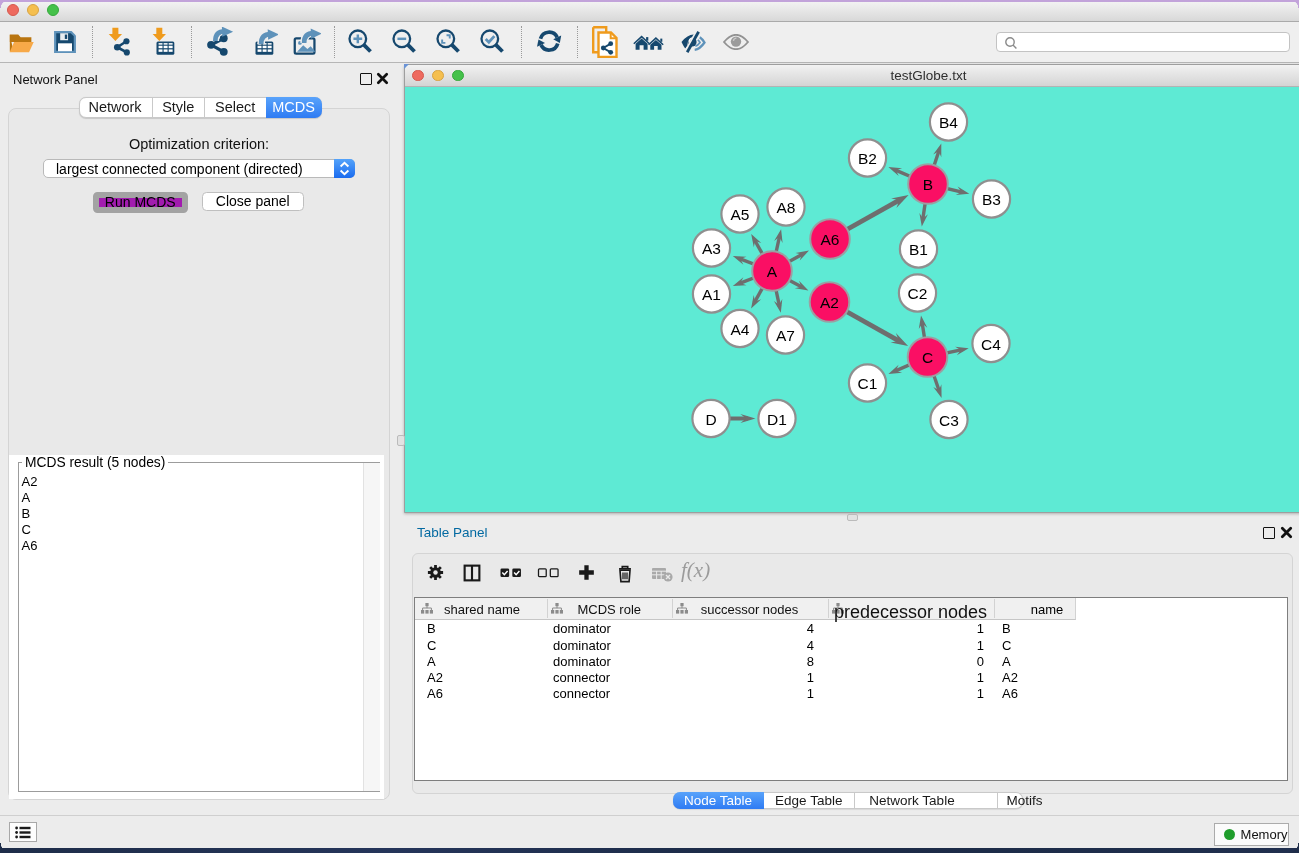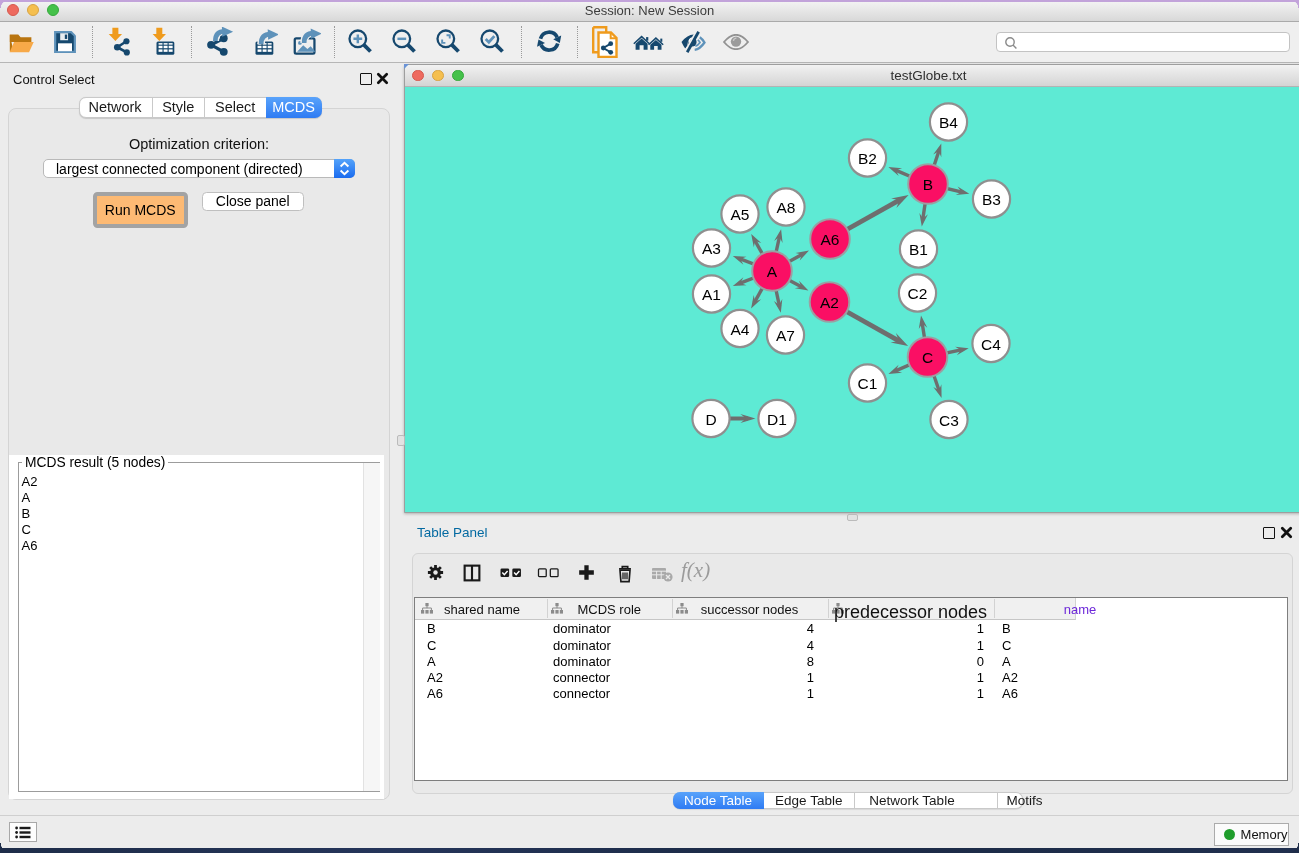--- a/index.html
+++ b/index.html
@@ -5,21 +5,20 @@
 body { font-family:"Liberation Sans", sans-serif; background:#ececec; -webkit-font-smoothing: antialiased; }
 text { -webkit-font-smoothing: antialiased; }
 </style></head>
 <body>
 <div id="app" style="position:absolute;left:0;top:0;width:1299px;height:853px;background:#ececec">
 
   <div style="position:absolute;left:0;top:0;width:1299px;height:20.5px;background:linear-gradient(#f5f5f5,#d8d8d8);border-bottom:1px solid #aaa"></div>
   <div style="position:absolute;left:6.999999999999999px;top:3.999999999999999px;width:12.4px;height:12.4px;border-radius:50%;background:#ee6a5f;border:1px solid #d5594e;box-sizing:border-box"></div>
     <div style="position:absolute;left:26.8px;top:3.999999999999999px;width:12.4px;height:12.4px;border-radius:50%;background:#f5bf4f;border:1px solid #d8a343;box-sizing:border-box"></div>
     <div style="position:absolute;left:46.599999999999994px;top:3.999999999999999px;width:12.4px;height:12.4px;border-radius:50%;background:#45c14a;border:1px solid #36a93c;box-sizing:border-box"></div>
-  <div style="position:absolute;left:0;top:0;width:1299px;height:20.5px;display:flex;align-items:center;justify-content:center;font-size:13px;color:#3c3c3c">Session: New Session</div>
 
   <div style="position:absolute;left:0;top:21.5px;width:1299px;height:41px;background:#efefef;border-bottom:1px solid #b6b6b6;box-sizing:border-box"></div>
   <div id="toolbar" style="position:absolute;left:0;top:-1.5px;width:1299px;height:64px">
   <div style="position:absolute;left:92px;top:27px;width:0;height:32px;border-left:1.5px dotted #9a9a9a"></div>
       <div style="position:absolute;left:191px;top:27px;width:0;height:32px;border-left:1.5px dotted #9a9a9a"></div>
       <div style="position:absolute;left:334px;top:27px;width:0;height:32px;border-left:1.5px dotted #9a9a9a"></div>
       <div style="position:absolute;left:521px;top:27px;width:0;height:32px;border-left:1.5px dotted #9a9a9a"></div>
       <div style="position:absolute;left:577px;top:27px;width:0;height:32px;border-left:1.5px dotted #9a9a9a"></div>
   <svg style="position:absolute;left:6.5px;top:28.0px" width="30" height="30" viewBox="0 0 32 32">
         <path d="M3 8 h9 l2.5 3 H26 v5 H3 z" fill="#b97510"></path>
@@ -145,36 +144,36 @@
         <path d="M10.4 6.8 a3.3 3.3 0 0 1 3 -2.6" stroke="#c9c9c9" stroke-width="1.3" fill="none"></path>
       </svg>
   <div style="position:absolute;left:996px;top:33.5px;width:294px;height:20px;background:#fff;border:1px solid #c3c3c3;border-radius:4px;box-sizing:border-box"></div>
   <svg style="position:absolute;left:1004px;top:37px" width="14" height="14" viewBox="0 0 14 14">
         <circle cx="6" cy="6" r="4.2" fill="none" stroke="#8a8a8a" stroke-width="1.4"></circle>
         <path d="M9 9 l3.4 3.4" stroke="#8a8a8a" stroke-width="1.4"></path>
       </svg>
   </div>
 
   <div id="ctrl" style="position:absolute;left:0;top:62.5px;width:395px;height:752px">
-    <div style="position:absolute;left:13px;top:9.5px;font-size:13px;color:#111">Control Select</div>
+    <div style="position:absolute;left:13px;top:9.5px;font-size:13px;color:#111">Network Panel</div>
     <div style="position:absolute;left:359.5px;top:10px;width:10.5px;height:10.5px;border:1.6px solid #111;border-radius:1px"></div>
     <svg style="position:absolute;left:376px;top:9.5px" width="13" height="13" viewBox="0 0 13 13">
         <path d="M2.3 2.3 L10.7 10.7 M10.7 2.3 L2.3 10.7" stroke="#111" stroke-width="2.7" stroke-linecap="round"></path>
       </svg>
     <div style="position:absolute;left:8px;top:45px;width:381.5px;height:692.5px;background:#e9e9e9;border:1px solid #d4d4d4;border-radius:8px;box-sizing:border-box"></div>
     <div style="position:absolute;left:199px;top:73.5px;transform:translateX(-50%);font-size:14.5px;color:#111;white-space:nowrap">Optimization criterion:</div>
 
     <div style="position:absolute;left:43px;top:96px;width:312px;height:19.5px;background:#fff;border:1px solid #b9b9b9;border-radius:5px;box-sizing:border-box"></div>
     <div style="position:absolute;left:56px;top:98px;font-size:14px;color:#000;white-space:nowrap">largest connected component (directed)</div>
     <div style="position:absolute;left:334px;top:96px;width:21px;height:19.5px;background:linear-gradient(#54a3fa,#1a6bef);border-radius:0 5px 5px 0;box-sizing:border-box"></div>
     <svg style="position:absolute;left:338px;top:98px" width="13" height="15" viewBox="0 0 13 15">
         <path d="M2.6 5.5 L6.5 1.8 L10.4 5.5 M2.6 9.5 L6.5 13.2 L10.4 9.5" stroke="#fff" stroke-width="1.9" fill="none"></path>
       </svg>
 
-    <div style="position:absolute;left:92.5px;top:129px;width:95.5px;height:36px;background:#fdba74;border:4px solid #a3a3a3;border-radius:4.5px;box-sizing:border-box;display:flex;align-items:center;justify-content:center;font-size:14px">Run MCDS</div>
+    <div style="position:absolute;left:92.5px;top:129px;width:95.5px;height:21px;background:#a21caf;border:6px solid #a3a3a3;border-radius:4.5px;box-sizing:border-box;display:flex;align-items:center;justify-content:center;font-size:14px">Run MCDS</div>
     <div style="position:absolute;left:202px;top:129px;width:101.5px;height:19.5px;background:#fff;border:1px solid #bfbfbf;border-radius:4.5px;box-sizing:border-box;display:flex;align-items:center;justify-content:center;font-size:14px">Close panel</div>
 
     <div style="position:absolute;left:9px;top:392px;width:374.5px;height:344px;background:#fff"></div>
     <div style="position:absolute;left:17.5px;top:399.5px;width:362.5px;height:330px;border:1px solid #9c9c9c;box-sizing:border-box"></div>
     <div style="position:absolute;left:363px;top:400.5px;width:16px;height:328px;background:#f6f6f6;border-left:1px solid #e2e2e2"></div>
     <div style="position:absolute;left:22px;top:392.5px;background:#fff;padding:0 3px;font-size:13.8px;color:#000">MCDS result (5 nodes)</div>
     <div style="position:absolute;left:21.5px;top:411px;font-size:13px;line-height:16px;color:#000">A2<br>A<br>B<br>C<br>A6</div>
   </div>
 
   <div id="net" style="position:absolute;left:403.5px;top:63.5px;width:1050px;height:449.5px;background:#5eead4;border:1px solid #9e9e9e;border-radius:4px 4px 0 0;box-sizing:border-box;box-shadow:0 1px 3px rgba(0,0,0,0.25)">
@@ -367,21 +366,21 @@
         <rect x="4.4" y="0" width="3.2" height="3.2"></rect>
         <rect x="0" y="7" width="3.2" height="3.6"></rect>
         <rect x="4.4" y="7" width="3.2" height="3.6"></rect>
         <rect x="8.8" y="7" width="3.2" height="3.6"></rect>
       </g>
       <path d="M6 3 v2.2 M1.6 7 v-2 h8.8 v2" stroke="#8b8b8b" stroke-width="1" fill="none"></path>
     </svg>
     <div style="position:absolute;left:827.5px;top:599px;width:0;height:19px;border-left:1px solid #d2d2d2"></div>
     <div style="position:absolute;left:910.5px;top:602px;transform:translateX(-50%);font-size:18px;color:#111;white-space:nowrap">predecessor nodes</div>
     <div style="position:absolute;left:993.5px;top:599px;width:0;height:19px;border-left:1px solid #d2d2d2"></div>
-    <div style="position:absolute;left:1080px;top:602px;transform:translateX(-50%);font-size:13px;color:#6d28d9;white-space:nowrap">name</div>
+    <div style="position:absolute;left:1047px;top:602px;transform:translateX(-50%);font-size:13px;color:#000000;white-space:nowrap">name</div>
     <div style="position:absolute;left:427px;top:621.3px;font-size:13px">B</div>
     <div style="position:absolute;left:553px;top:621.3px;font-size:13px">dominator</div>
     <div style="position:absolute;left:754px;top:621.3px;width:60px;text-align:right;font-size:13px">4</div>
     <div style="position:absolute;left:924px;top:621.3px;width:60px;text-align:right;font-size:13px">1</div>
     <div style="position:absolute;left:1002px;top:621.3px;font-size:13px">B</div>
     <div style="position:absolute;left:427px;top:637.5px;font-size:13px">C</div>
     <div style="position:absolute;left:553px;top:637.5px;font-size:13px">dominator</div>
     <div style="position:absolute;left:754px;top:637.5px;width:60px;text-align:right;font-size:13px">4</div>
     <div style="position:absolute;left:924px;top:637.5px;width:60px;text-align:right;font-size:13px">1</div>
     <div style="position:absolute;left:1002px;top:637.5px;font-size:13px">C</div>

